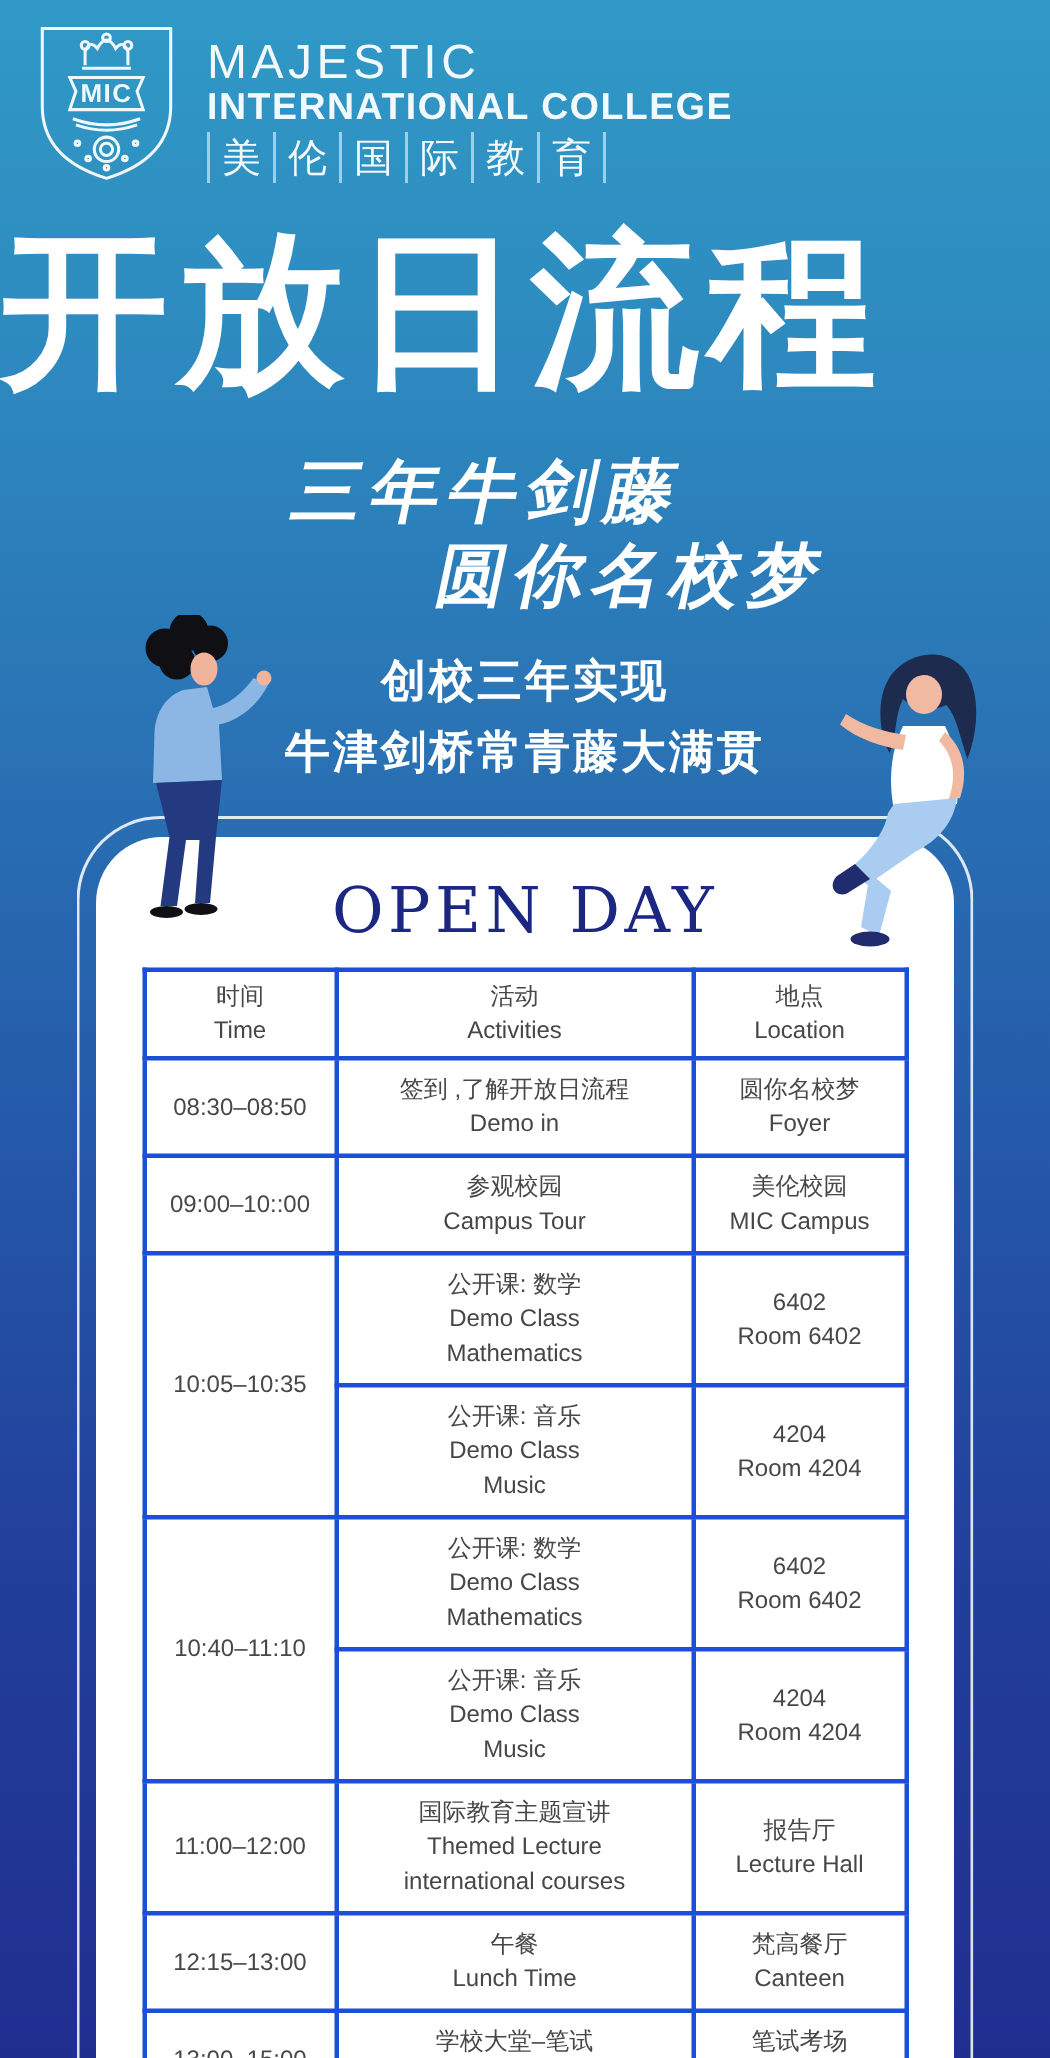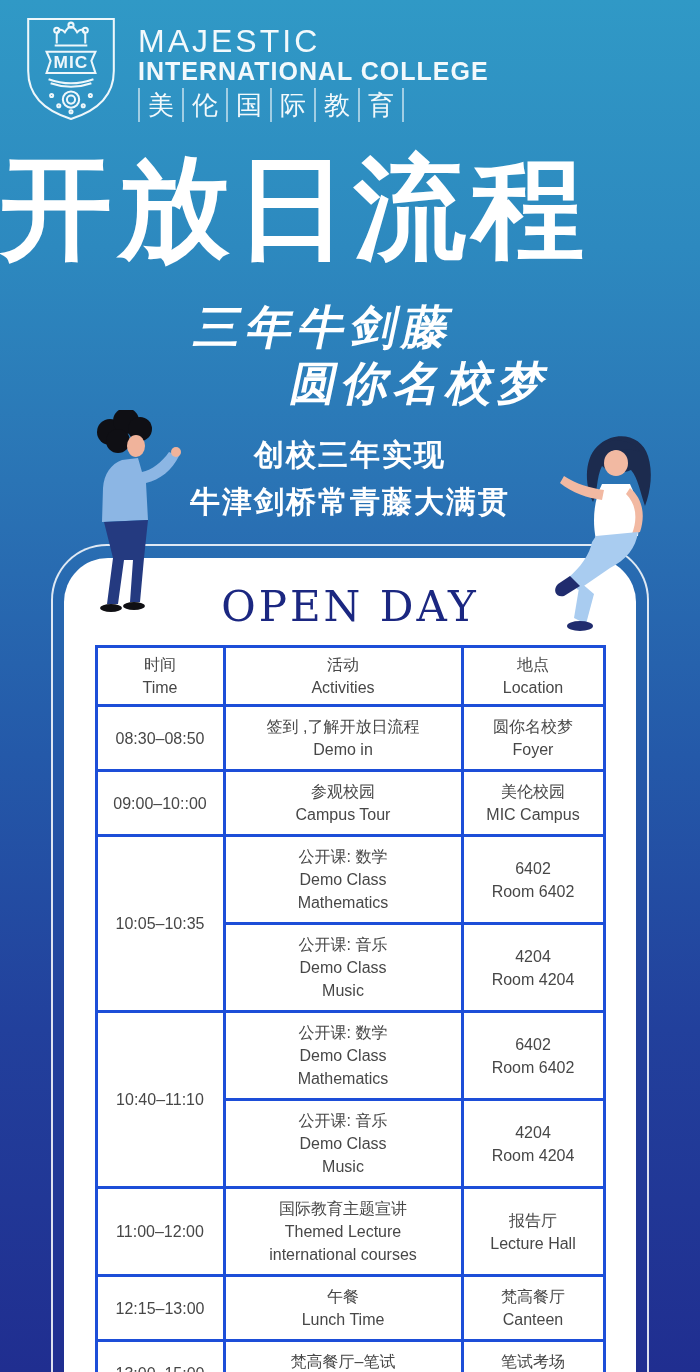--- a/index.html
+++ b/index.html
@@ -262,21 +262,21 @@
           </td>
           <td>
             <div>梵高餐厅</div>
             <div>Canteen</div>
           </td>
         </tr>
 
         <tr>
           <td>13:00–15:00</td>
           <td>
-            <div>梵高餐厅–笔试</div>
+            <div>学校大堂–笔试</div>
             <div>Entrance Exam–Paper</div>
           </td>
           <td>
             <div>笔试考场</div>
             <div>Exam Room</div>
           </td>
         </tr>
 
       </tbody>
     </table>

